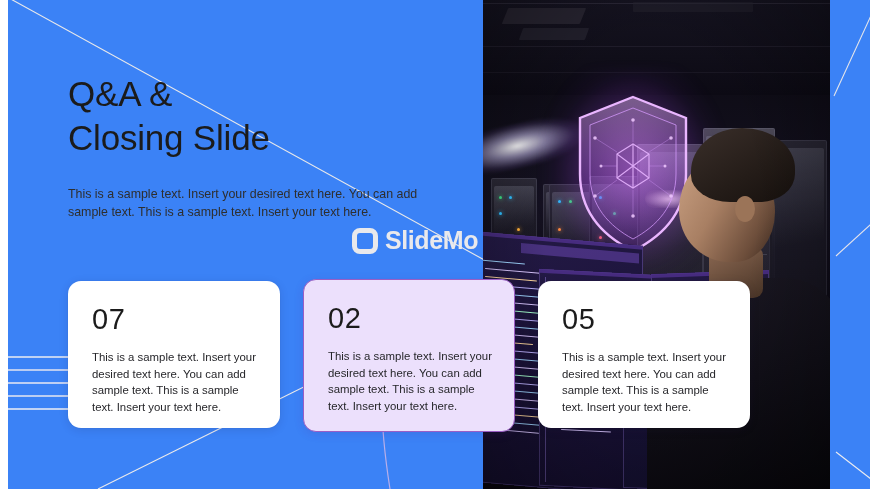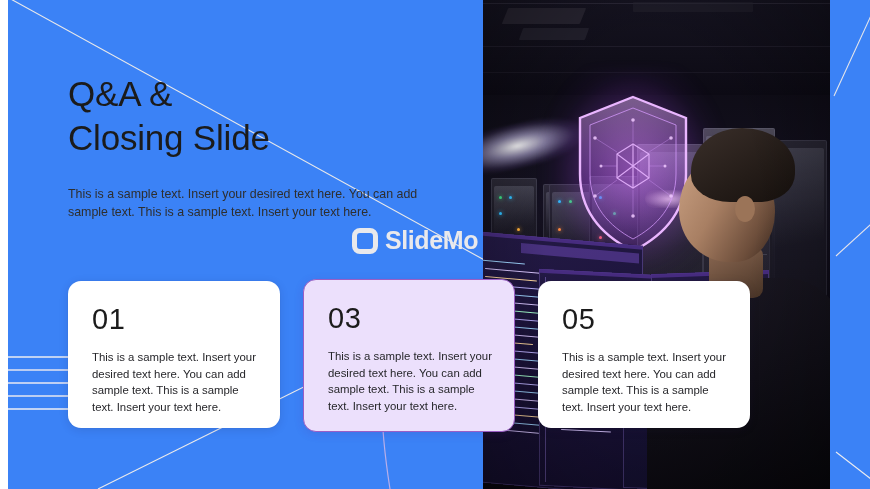--- a/index.html
+++ b/index.html
@@ -183,26 +183,26 @@
     <div class="wm-logo"></div>
     <div class="wm-text">SlideMo</div>
   </div>
 
   <div class="title">Q&amp;A &amp;
 Closing Slide</div>
 
   <div class="intro">This is a sample text. Insert your desired text here. You can add sample text. This is a sample text. Insert your text here.</div>
 
   <div class="card card-plain" id="card1">
-    <div class="card-num">01</div>
+    <div class="card-num">07</div>
     <div class="card-body">This is a sample text. Insert your desired text here. You can add sample text. This is a sample text. Insert your text here.</div>
   </div>
 
   <div class="card card-accent" id="card2">
-    <div class="card-num">03</div>
+    <div class="card-num">02</div>
     <div class="card-body">This is a sample text. Insert your desired text here. You can add sample text. This is a sample text. Insert your text here.</div>
   </div>
 
   <div class="card card-plain" id="card3">
     <div class="card-num">05</div>
     <div class="card-body">This is a sample text. Insert your desired text here. You can add sample text. This is a sample text. Insert your text here.</div>
   </div>
 
   <div class="photo">
     <div class="photo-inner">

